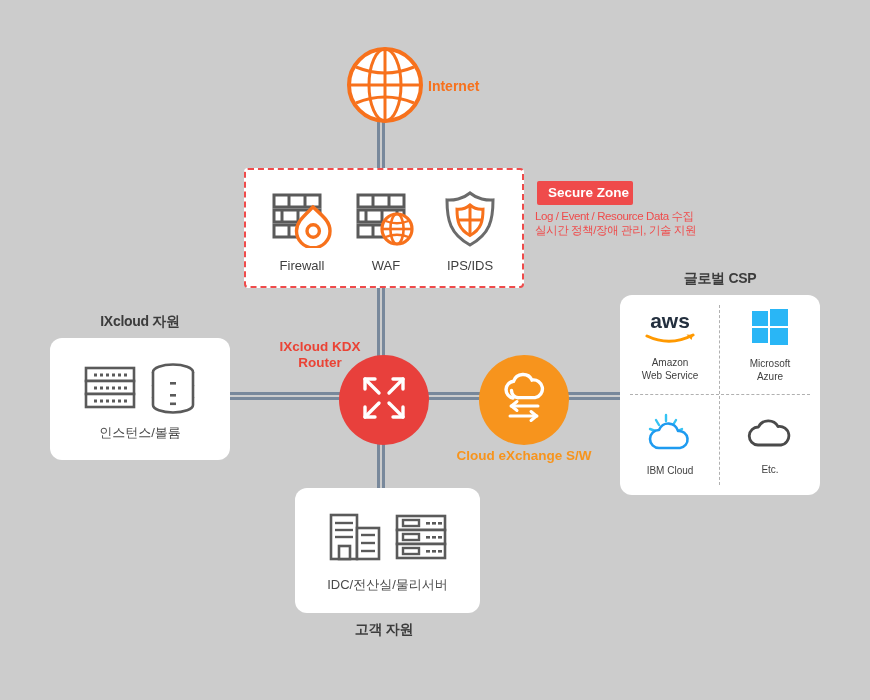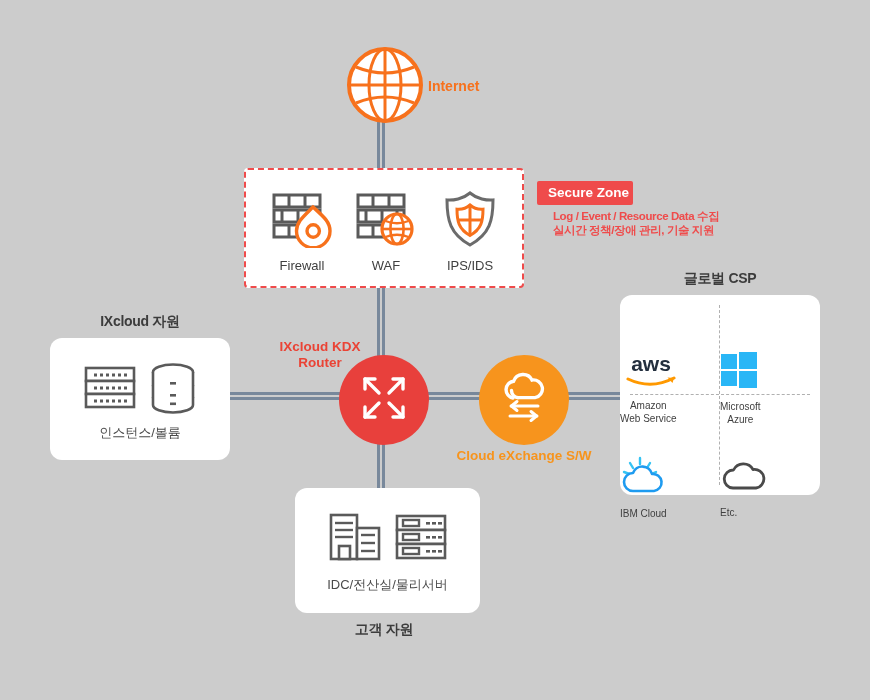--- a/index.html
+++ b/index.html
@@ -91,25 +91,25 @@
     top: 181px;
     background: #ef4b4b;
     color: #ffffff;
     font-size: 13.5px;
     font-weight: bold;
     padding: 4px 4px 5px 11px;
     border-radius: 2px;
   }
   #secure-zone-notes {
     position: absolute;
-    left: 553px;
+    left: 535px;
     top: 209px;
     color: #ef4b4b;
     font-size: 11.5px;
-    font-weight: bold;
+    font-weight: normal;
     line-height: 14px;
     letter-spacing: -0.4px;
     white-space: nowrap;
   }
 
   
   .hub {
     position: absolute;
     border-radius: 50%;
     display: flex;
@@ -169,23 +169,22 @@
     width: 200px;
     height: 200px;
   }
   .csp-cell {
     position: absolute;
     width: 100px;
     height: 100px;
     box-sizing: border-box;
     display: flex;
     flex-direction: column;
-    align-items: flex-start;
+    align-items: center;
     justify-content: center;
-    margin-top: 43px;
   }
   .csp-name {
     margin-top: 7px;
     font-size: 10px;
     color: #3f3f3f;
     text-align: center;
     line-height: 13px;
   }
   .csp-divider-v {
     position: absolute;

